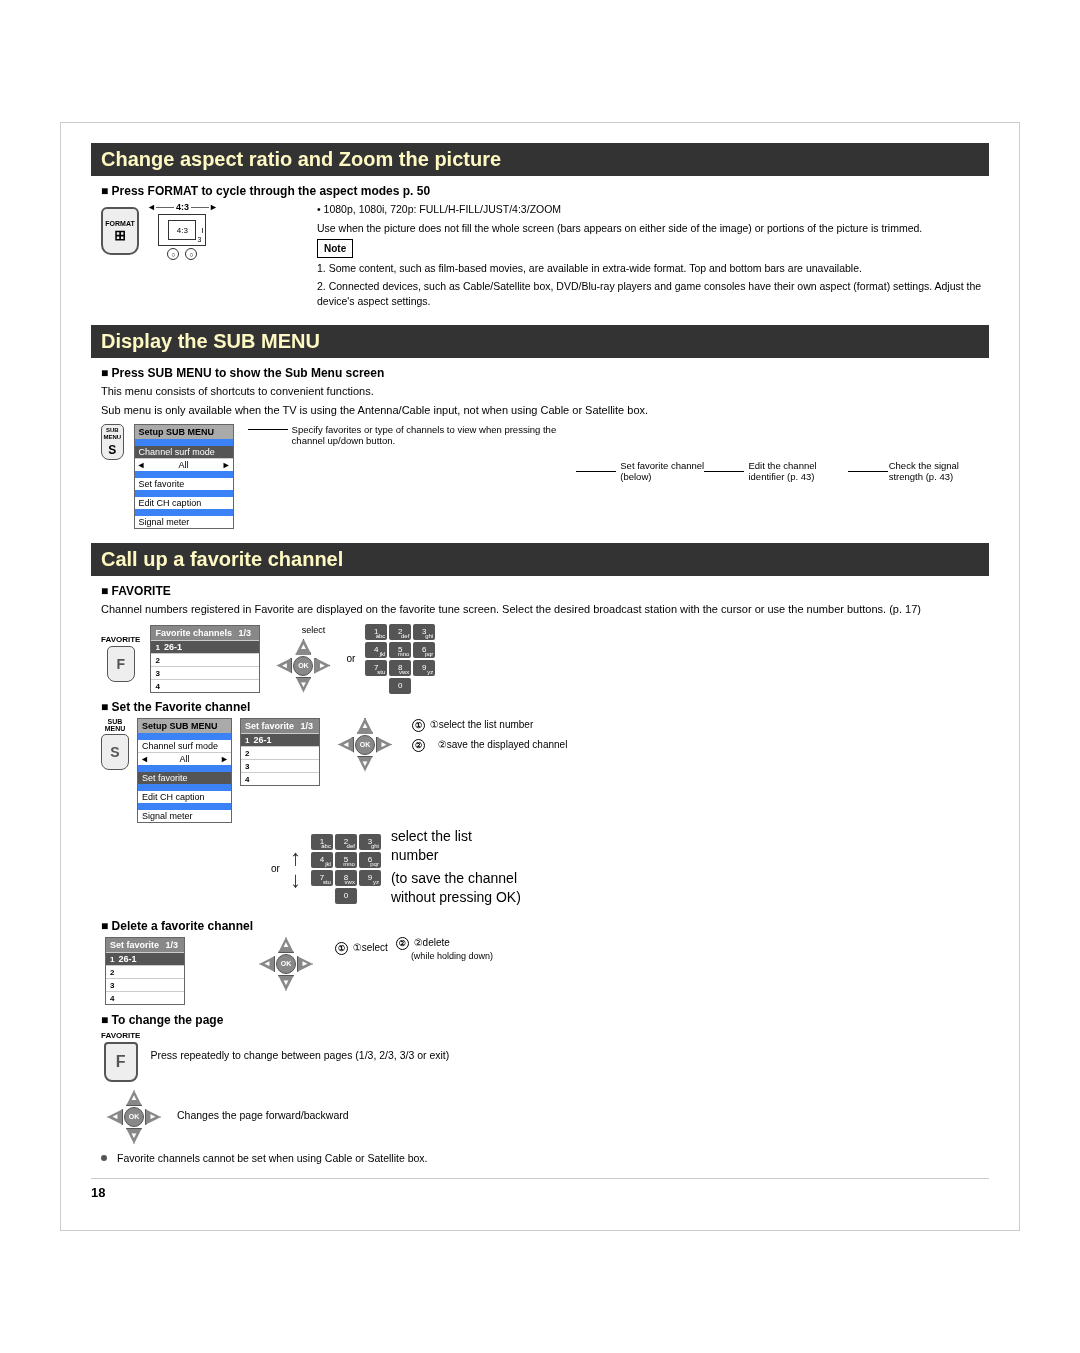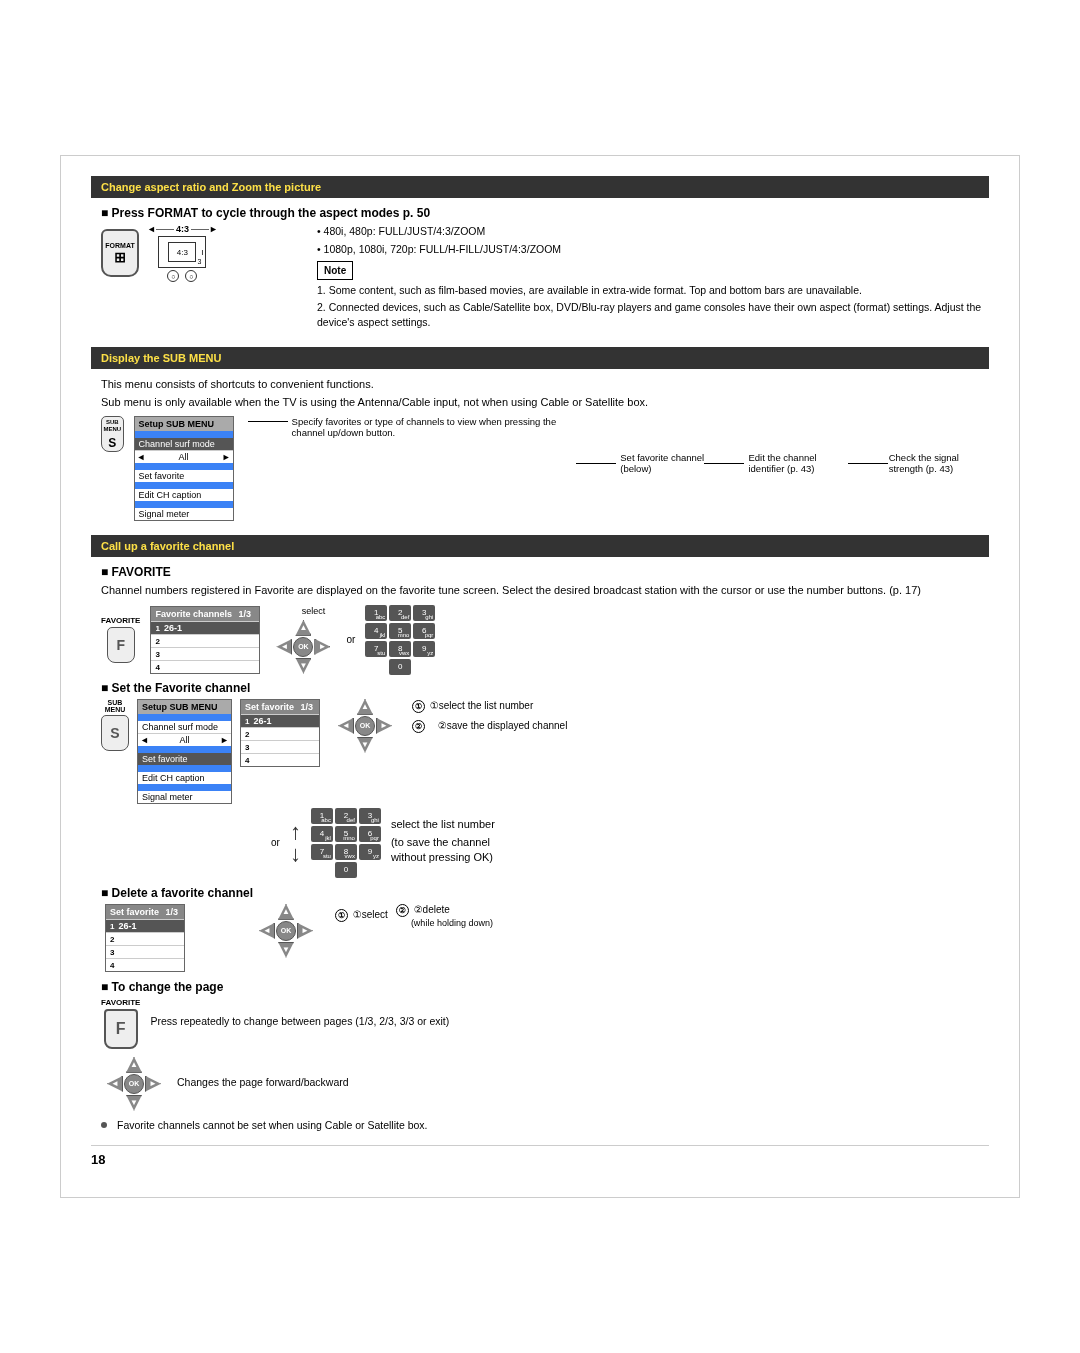--- a/index.html
+++ b/index.html
@@ -15,22 +15,22 @@
       justify-content: center;
     }
     .page {
       width: 960px;
       padding: 20px 30px 30px 30px;
       border: 1px solid #ccc;
       background: #fff;
     }
     .section-header {
       background: #333;
-      color: #fde047;
-      font-size: 11px;
+      color: #fef9c3;
+      font-size: 20px;
       font-weight: bold;
       padding: 5px 10px;
       margin-bottom: 8px;
     }
     .section {
       margin-bottom: 14px;
     }
     .subsection-title {
       font-size: 12px;
       font-weight: bold;
@@ -312,36 +312,37 @@
               </div>
               <div style="display:flex; gap:6px;">
                 <div style="width:12px; height:12px; border-radius:50%; border:1px solid #333; display:flex; align-items:center; justify-content:center; font-size:7px;">○</div>
                 <div style="width:12px; height:12px; border-radius:50%; border:1px solid #333; display:flex; align-items:center; justify-content:center; font-size:7px;">○</div>
               </div>
             </div>
           </div>
         </div>
 
         <div class="format-text-col">
-          <p>• <span>480i, 480p: FULL/JUST/4:3/ZOOM</span></p>
           <p>• <span>1080p, 1080i, 720p: FULL/H-FILL/JUST/4:3/ZOOM</span></p>
+          <p style="margin-top:4px;">Use when the picture does not fill the whole screen (bars appears on either side of the image) or portions of the picture is trimmed.</p>
           <div style="margin-top:4px;">
             <div class="note-box">Note</div>
             <p>1. Some content, such as film-based movies, are available in extra-wide format. Top and bottom bars are unavailable.</p>
             <p>2. Connected devices, such as Cable/Satellite box, DVD/Blu-ray players and game consoles have their own aspect (format) settings. Adjust the device's aspect settings.</p>
           </div>
         </div>
       </div>
     </div>
   </div>
 
   <div class="section">
     <div class="section-header">Display the SUB MENU</div>
 
     <div style="margin-left:10px;">
+      <div class="subsection-title bold">■ Press SUB MENU to show the Sub Menu screen</div>
       <p>This menu consists of shortcuts to convenient functions.</p>
       <p>Sub menu is only available when the TV is using the Antenna/Cable input, not when using Cable or Satellite box.</p>
 
       <div class="submenu-area" style="margin-top:6px;">
 
         <div class="remote-small">
           <div style="font-size:6px; font-weight:bold; text-align:center; line-height:1.2;">SUB<br>MENU</div>
           <div style="font-size:12px; margin-top:2px;">S</div>
         </div>
 
@@ -523,21 +524,21 @@
               <div class="num-btn">7<span class="num-sub">stu</span></div>
               <div class="num-btn">8<span class="num-sub">vwx</span></div>
               <div class="num-btn">9<span class="num-sub">yz</span></div>
             </div>
             <div style="display:grid; grid-template-columns:repeat(3,22px); gap:2px;">
               <div></div>
               <div class="num-btn">0</div>
             </div>
           </div>
 
-          <div style="font-size:11px; max-width:130px;">
+          <div style="font-size:14px; max-width:130px;">
             <p>select the list number</p>
             <p>(to save the channel without pressing OK)</p>
           </div>
         </div>
       </div>
 
       <div style="margin-bottom:8px;">
         <div class="subsection-title">■ Delete a favorite channel</div>
 
         <div class="del-fav-area" style="align-items:flex-start; margin-top:4px;">

